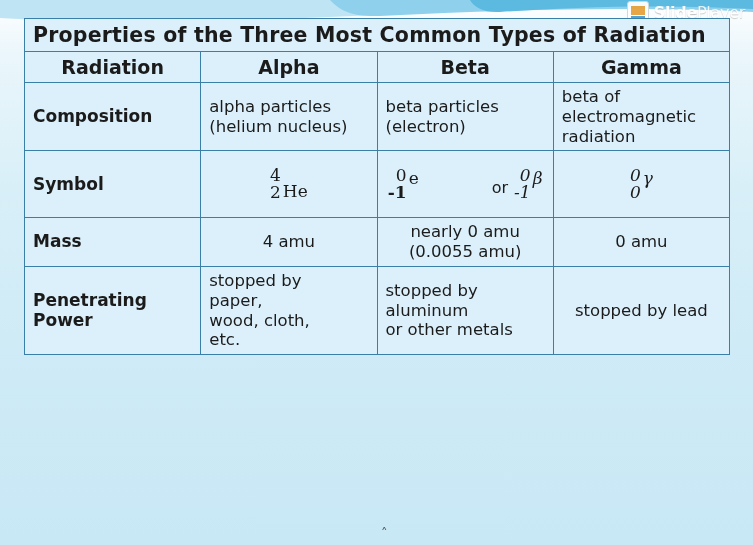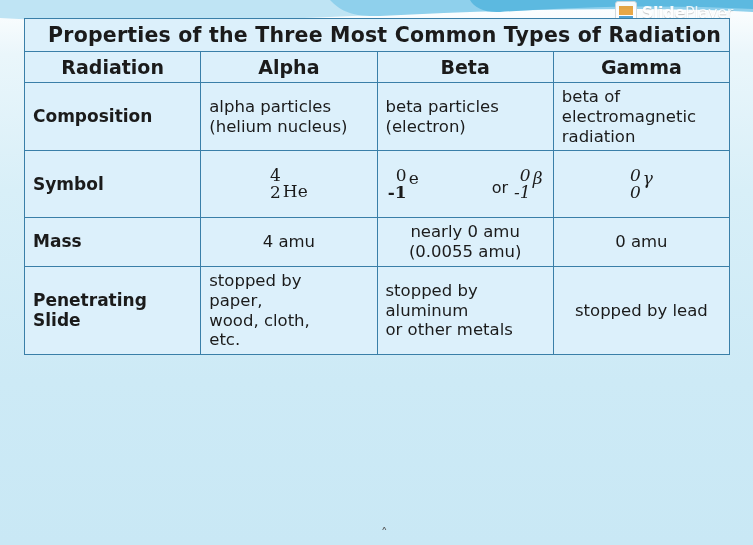--- a/index.html
+++ b/index.html
@@ -29,21 +29,21 @@
     height: 26px;
     overflow: hidden;
     pointer-events: none;
   }
   .swoosh svg { display: block; }
 
   
   .logo {
     position: absolute;
     top: 1px;
-    right: 20px;
+    right: 8px;
     display: flex;
     align-items: center;
     gap: 5px;
     opacity: 0.95;
   }
   .logo-mark {
     width: 22px;
     height: 22px;
     border-radius: 3px;
     background: #ffffff;
@@ -93,21 +93,21 @@
     table-layout: fixed;
   }
   table.props td {
     border: 1px solid #3a7fa8;
     vertical-align: middle;
     padding: 4px 8px;
     color: #1b1b1b;
     background: #dcf0fb;
   }
   .title-cell {
-    text-align: right;
+    text-align: left;
     font-family: "DejaVu Sans", sans-serif;
     font-size: 20.5px;
     font-weight: bold;
     letter-spacing: .2px;
     padding: 8px 6px 9px 6px;
     background: #dff1fc;
   }
   .head-cell {
     text-align: center;
     font-size: 19px;
@@ -288,21 +288,21 @@
           <td class="row-head nowrapline">Mass</td>
           <td class="cell center nowrapline">4 amu</td>
           <td class="cell center nowrapline">nearly 0 amu
 (0.0055 amu)</td>
           <td class="cell center nowrapline">0 amu</td>
         </tr>
 
 
         <tr>
           <td class="row-head nowrapline">Penetrating
-Slide</td>
+Power</td>
           <td class="cell left nowrapline">stopped by
 paper,
  wood, cloth,
 etc.</td>
           <td class="cell left nowrapline">stopped by
 aluminum
 or other metals</td>
           <td class="cell center nowrapline">stopped by lead</td>
         </tr>
       </tbody>

